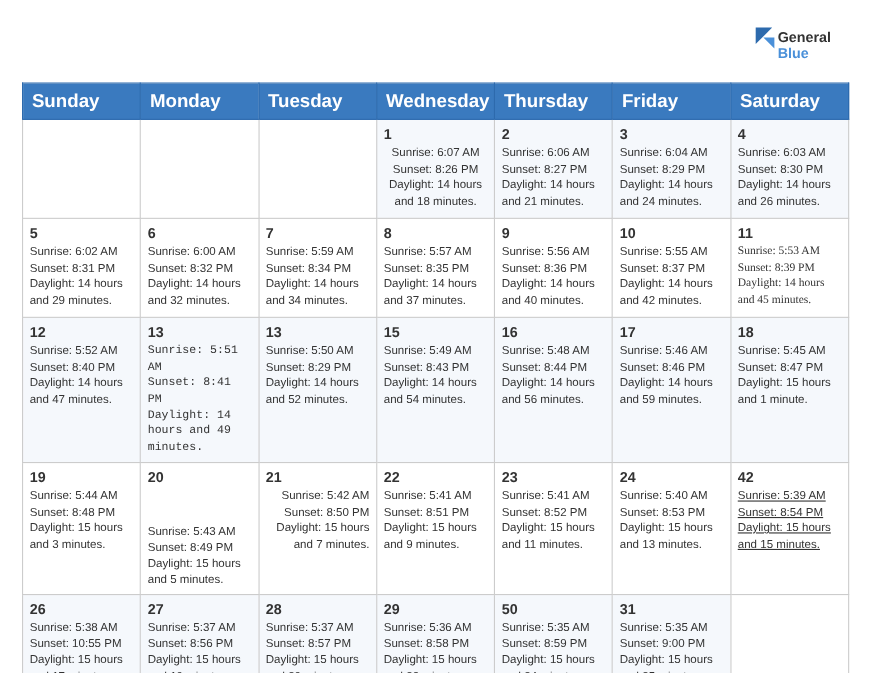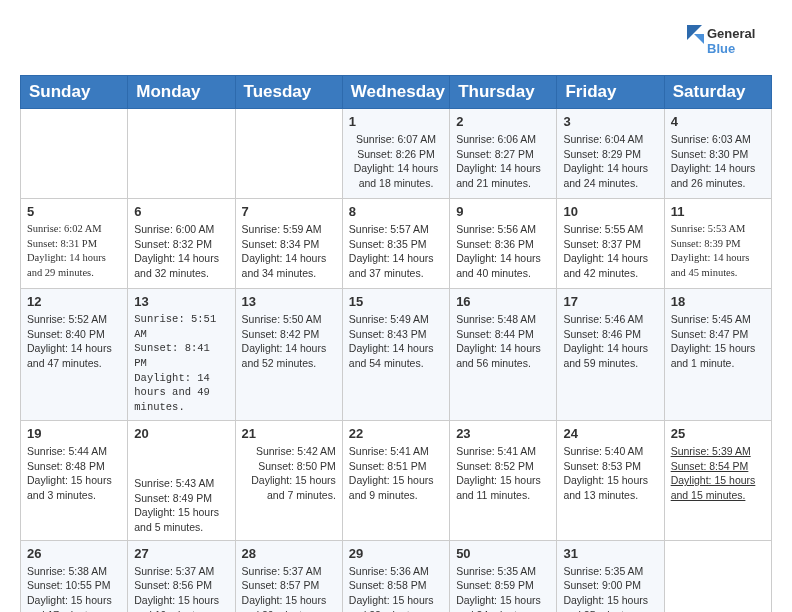--- a/index.html
+++ b/index.html
@@ -130,21 +130,21 @@
         <td>
           <span class="day-num">4</span>
           <div class="day-info" style="white-space: pre-line;">Sunrise: 6:03 AM
 Sunset: 8:30 PM
 Daylight: 14 hours and 26 minutes.</div>
         </td>
       </tr>
       <tr>
         <td>
           <span class="day-num">5</span>
-          <div class="day-info" style="white-space: pre-line; font-family: Liberation Serif, serif;">Sunrise: 6:02 AM
+          <div class="day-info" style="white-space: pre-line;">Sunrise: 6:02 AM
 Sunset: 8:31 PM
 Daylight: 14 hours and 29 minutes.</div>
         </td>
         <td>
           <span class="day-num">6</span>
           <div class="day-info" style="white-space: pre-line;">Sunrise: 6:00 AM
 Sunset: 8:32 PM
 Daylight: 14 hours and 32 minutes.</div>
         </td>
         <td>
@@ -187,21 +187,21 @@
         </td>
         <td>
           <span class="day-num">13</span>
           <div class="day-info" style="white-space: pre-line; font-family: Liberation Mono, monospace;">Sunrise: 5:51 AM
 Sunset: 8:41 PM
 Daylight: 14 hours and 49 minutes.</div>
         </td>
         <td>
           <span class="day-num">13</span>
           <div class="day-info" style="white-space: pre-line;">Sunrise: 5:50 AM
-Sunset: 8:42 PM
+Sunset: 8:29 PM
 Daylight: 14 hours and 52 minutes.</div>
         </td>
         <td>
           <span class="day-num">15</span>
           <div class="day-info" style="white-space: pre-line;">Sunrise: 5:49 AM
 Sunset: 8:43 PM
 Daylight: 14 hours and 54 minutes.</div>
         </td>
         <td>
           <span class="day-num">16</span>
@@ -253,21 +253,21 @@
 Sunset: 8:52 PM
 Daylight: 15 hours and 11 minutes.</div>
         </td>
         <td>
           <span class="day-num">24</span>
           <div class="day-info" style="white-space: pre-line;">Sunrise: 5:40 AM
 Sunset: 8:53 PM
 Daylight: 15 hours and 13 minutes.</div>
         </td>
         <td>
-          <span class="day-num">25</span>
+          <span class="day-num">42</span>
           <div class="day-info" style="white-space: pre-line; text-decoration: underline;">Sunrise: 5:39 AM
 Sunset: 8:54 PM
 Daylight: 15 hours and 15 minutes.</div>
         </td>
       </tr>
       <tr>
         <td>
           <span class="day-num">26</span>
           <div class="day-info" style="white-space: pre-line;">Sunrise: 5:38 AM
 Sunset: 10:55 PM

